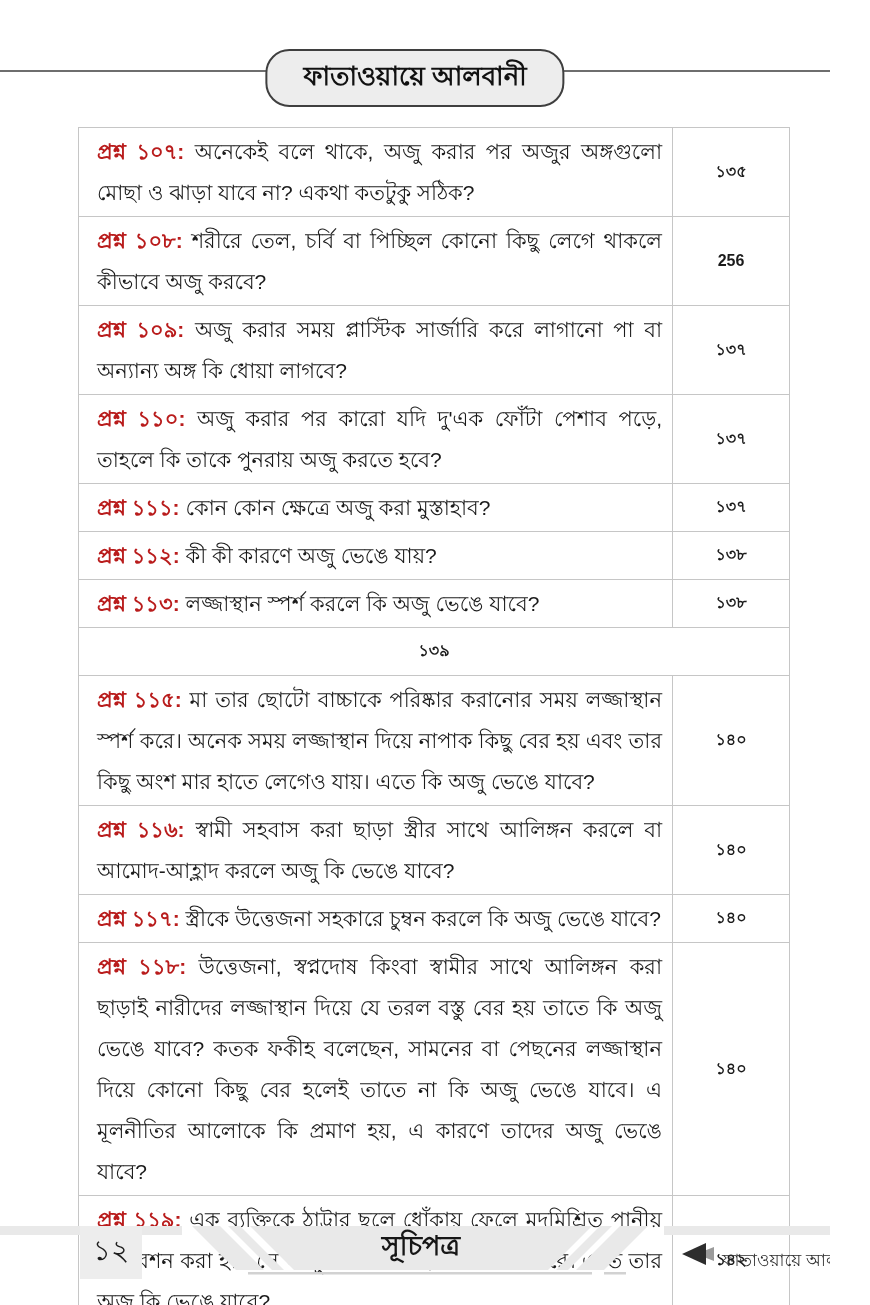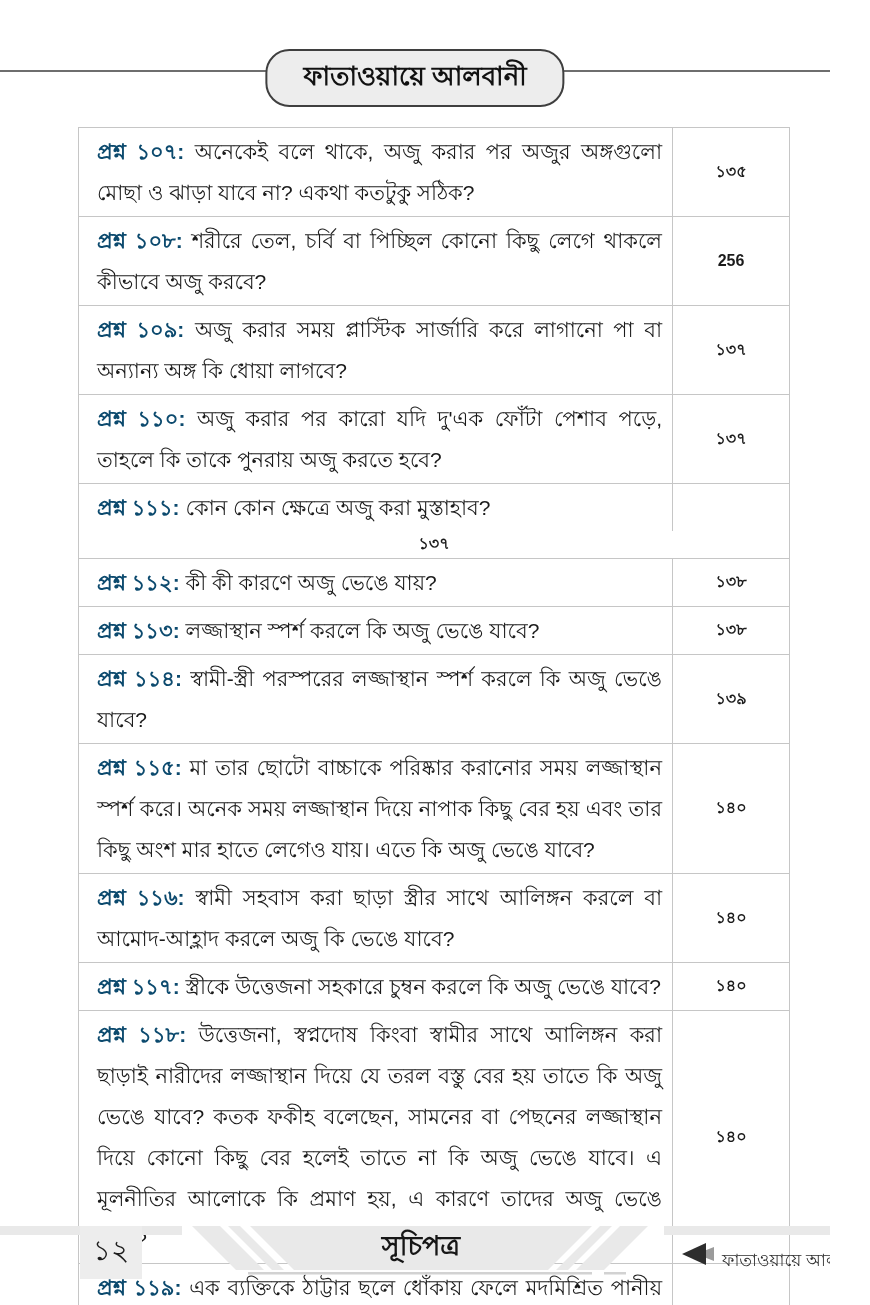--- a/index.html
+++ b/index.html
@@ -41,32 +41,32 @@
   .q-cell{
     width:594px;
     box-sizing:border-box;
     padding:3px 10px 3px 18px;
     border-right:1px solid #c6c6c6;
     font-size:21px;
     line-height:41px;
     text-align:justify;
     color:#1b1b1b;
   }
-  .q-label{font-weight:bold;color:#0c4a6e;}
+  .q-label{font-weight:bold;color:#b91c1c;}
   .p-cell{
     flex:1;
     display:flex;align-items:center;justify-content:center;
     font-size:16px;font-weight:600;color:#1b1b1b;
   }
   
   .toc-row:nth-child(1){min-height:83px;}
   .toc-row:nth-child(2){min-height:83px;}
   .toc-row:nth-child(3){min-height:82px;}
   .toc-row:nth-child(4){min-height:82px;}
-  .toc-row:nth-child(5){min-height:48px;flex-direction:column;}
+  .toc-row:nth-child(5){min-height:48px;}
   .toc-row:nth-child(6){min-height:48px;}
   .toc-row:nth-child(7){min-height:48px;}
   .toc-row:nth-child(8){min-height:48px;}
   .toc-row:nth-child(9){min-height:116px;}
   .toc-row:nth-child(10){min-height:80px;}
   .toc-row:nth-child(11){min-height:48px;}
   .toc-row:nth-child(12){min-height:182px;}
   .toc-row:nth-child(13){min-height:115px;}
   
   .footer-svg{position:absolute;left:0;top:1224px;width:870px;height:60px;}
@@ -146,24 +146,20 @@
 
     <div class="toc-row">
       <div class="q-cell">
         <span class="q-label">প্রশ্ন ১১৩:</span>
         <span> লজ্জাস্থান স্পর্শ করলে কি অজু ভেঙে যাবে?</span>
       </div>
       <div class="p-cell">১৩৮</div>
     </div>
 
     <div class="toc-row">
-      <div class="q-cell">
-        <span class="q-label">প্রশ্ন ১১৪:</span>
-        <span> স্বামী-স্ত্রী পরস্পরের লজ্জাস্থান স্পর্শ করলে কি অজু ভেঙে যাবে?</span>
-      </div>
       <div class="p-cell">১৩৯</div>
     </div>
 
     <div class="toc-row">
       <div class="q-cell">
         <span class="q-label">প্রশ্ন ১১৫:</span>
         <span> মা তার ছোটো বাচ্চাকে পরিষ্কার করানোর সময় লজ্জাস্থান স্পর্শ করে। অনেক সময় লজ্জাস্থান দিয়ে নাপাক কিছু বের হয় এবং তার কিছু অংশ মার হাতে লেগেও যায়। এতে কি অজু ভেঙে যাবে?</span>
       </div>
       <div class="p-cell">১৪০</div>
     </div>

